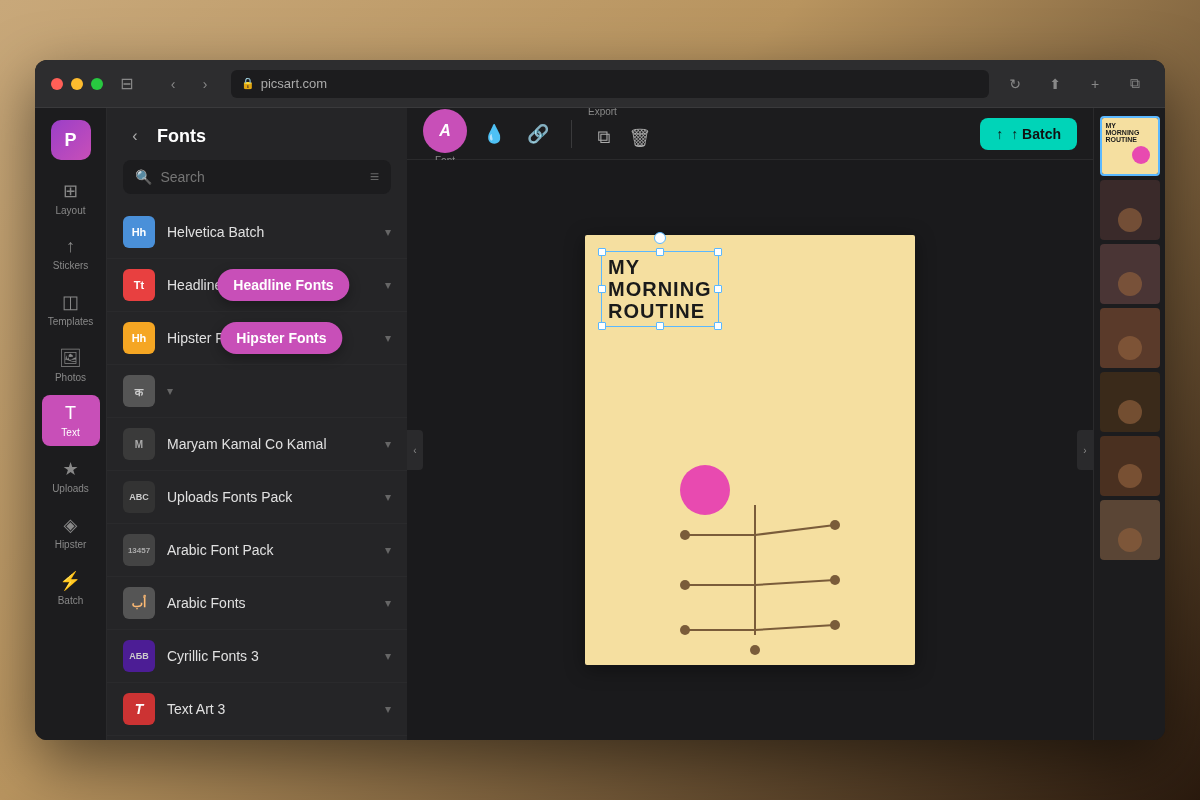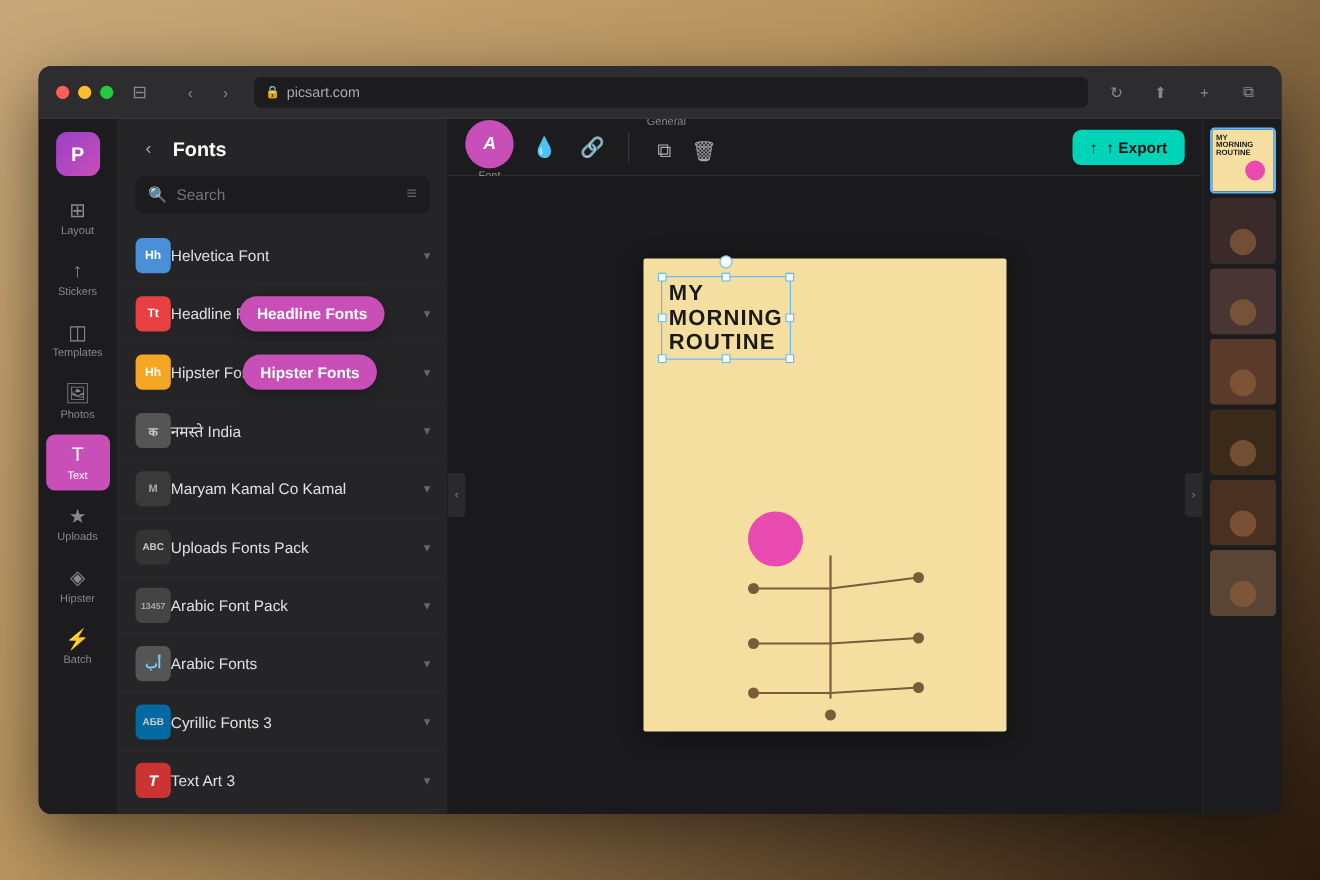--- a/index.html
+++ b/index.html
@@ -214,21 +214,21 @@
     }
     .font-group-icon {
       width: 32px;
       height: 32px;
       border-radius: 6px;
       display: flex;
       align-items: center;
       justify-content: center;
       font-size: 13px;
       font-weight: bold;
-      margin-right: 0;
+      margin-right: 12px;
       flex-shrink: 0;
       overflow: hidden;
     }
     .font-group-name {
       color: #e0e0e0;
       font-size: 14px;
       flex: 1;
     }
     .font-group-chevron {
       color: #666;
@@ -591,41 +591,40 @@
       </div>
       <div class="search-bar">
         <span class="search-icon-wrap">🔍</span>
         <input class="search-input" type="text" placeholder="Search" style="">
         <span class="filter-icon">≡</span>
       </div>
       <div class="font-list">
 
         <div class="font-group">
           <div class="font-group-icon" style="background:#4a90d9;color:white;font-size:11px;font-weight:bold;">Hh</div>
-          <span class="font-group-name">Helvetica Font</span>
+          <span class="font-group-name">Helvetica Batch</span>
           <span class="font-group-chevron">▾</span>
         </div>
 
         <div class="font-group" style="position:relative;">
           <div class="font-group-icon" style="background:#e84040;color:white;font-size:11px;font-weight:bold;">Tt</div>
           <span class="font-group-name">Headline Fonts</span>
           <span class="font-group-chevron">▾</span>
           <div class="tooltip">Headline Fonts</div>
         </div>
 
         <div class="font-group" style="position:relative;">
           <div class="font-group-icon" style="background:#f5a623;color:white;font-size:11px;font-weight:bold;">Hh</div>
           <span class="font-group-name">Hipster Fonts</span>
           <span class="font-group-chevron">▾</span>
           <div class="tooltip">Hipster Fonts</div>
         </div>
 
         <div class="font-group">
           <div class="font-group-icon" style="background:#555;color:#ccc;font-size:11px;">क</div>
-          <span class="font-group-name">नमस्ते India</span>
           <span class="font-group-chevron">▾</span>
         </div>
 
         <div class="font-group">
           <div class="font-group-icon" style="background:#3a3a3a;color:#aaa;font-size:10px;">M</div>
           <span class="font-group-name">Maryam Kamal Co Kamal</span>
           <span class="font-group-chevron">▾</span>
         </div>
 
         <div class="font-group">
@@ -634,27 +633,27 @@
           <span class="font-group-chevron">▾</span>
         </div>
 
         <div class="font-group">
           <div class="font-group-icon" style="background:#444;color:#aaa;font-size:8px;">13457</div>
           <span class="font-group-name">Arabic Font Pack</span>
           <span class="font-group-chevron">▾</span>
         </div>
 
         <div class="font-group">
-          <div class="font-group-icon" style="background:#555;color:#7dd3fc;font-size:12px;">أب</div>
+          <div class="font-group-icon" style="background:#555;color:#fdba74;font-size:12px;">أب</div>
           <span class="font-group-name">Arabic Fonts</span>
           <span class="font-group-chevron">▾</span>
         </div>
 
         <div class="font-group">
-          <div class="font-group-icon" style="background:#0369a1;color:#ccc;font-size:9px;font-weight:bold;">АБВ</div>
+          <div class="font-group-icon" style="background:#4c1d95;color:#ccc;font-size:9px;font-weight:bold;">АБВ</div>
           <span class="font-group-name">Cyrillic Fonts 3</span>
           <span class="font-group-chevron">▾</span>
         </div>
 
         <div class="font-group">
           <div class="font-group-icon" style="background:#cc3333;color:white;font-size:14px;font-weight:900;font-style:italic;">T</div>
           <span class="font-group-name">Text Art 3</span>
           <span class="font-group-chevron">▾</span>
         </div>
 
@@ -678,34 +677,34 @@
           <span style="color:#888;font-size:10px;margin-top:2px;">Font</span>
         </div>
         <button class="toolbar-icon-btn">
           <span>💧</span>
         </button>
         <button class="toolbar-icon-btn">
           <span>🔗</span>
         </button>
         <div class="toolbar-divider"></div>
         <div style="display:flex;flex-direction:column;margin-top:8px;position:relative;">
-          <span style="position:absolute;top:-16px;left:0;color:#888;font-size:10px;">General</span>
+          <span style="position:absolute;top:-16px;left:0;color:#888;font-size:10px;">Export</span>
           <div style="display:flex;gap:4px;">
             <button class="toolbar-icon-btn">
               <span>⧉</span>
             </button>
             <button class="toolbar-icon-btn">
               <span>🗑</span>
             </button>
           </div>
         </div>
         <div class="toolbar-spacer"></div>
         <button class="export-btn">
           <span>↑</span>
-          <span style="margin-left:2px;">↑ Export</span>
+          <span style="margin-left:2px;">↑ Batch</span>
         </button>
       </div>
 
       <div class="canvas-wrapper">
         <div class="canvas-collapse-btn">‹</div>
 
         <div class="design-canvas">
           <svg class="canvas-svg" viewBox="0 0 330 430">
 
             <line x1="170" y1="270" x2="170" y2="400" stroke="#7a5c3a" stroke-width="2"></line>

